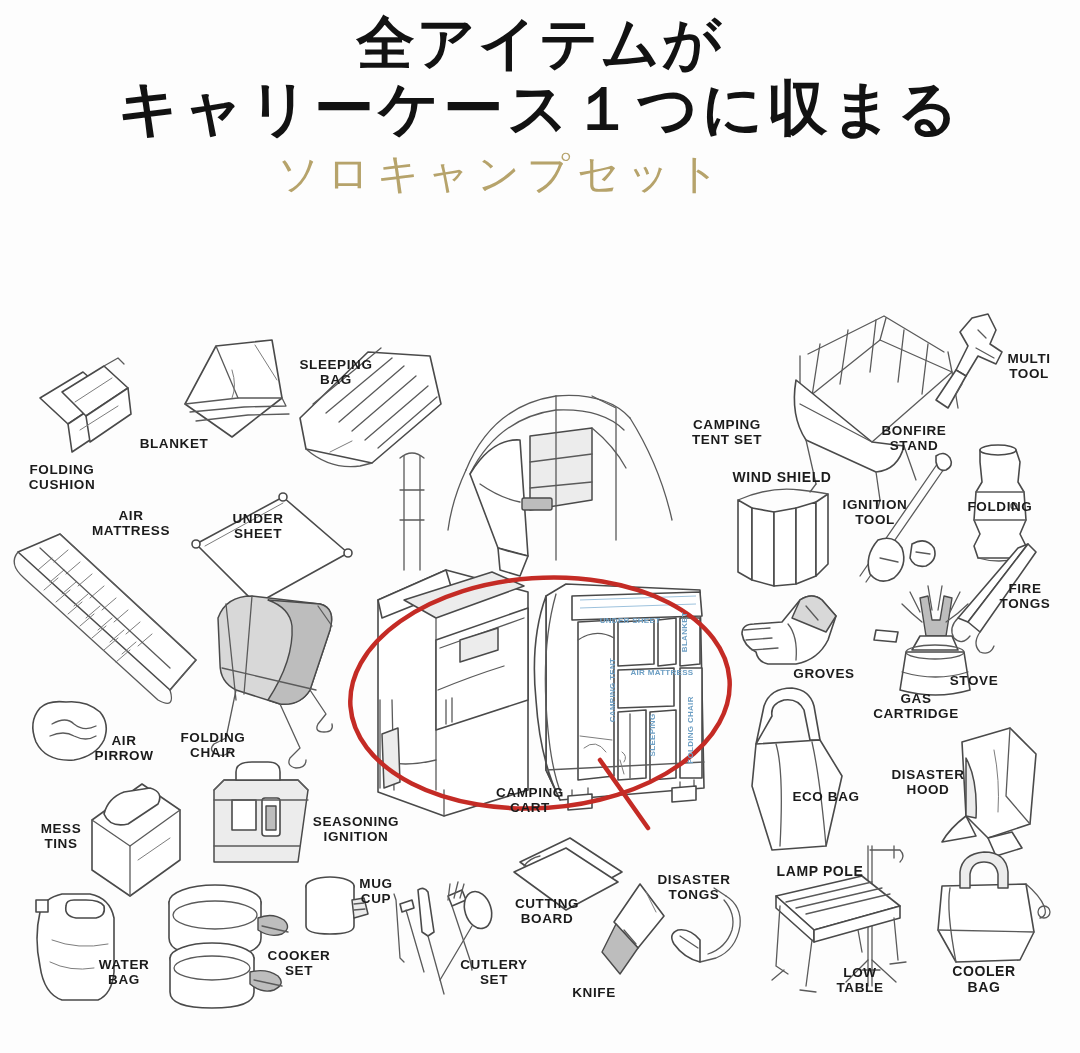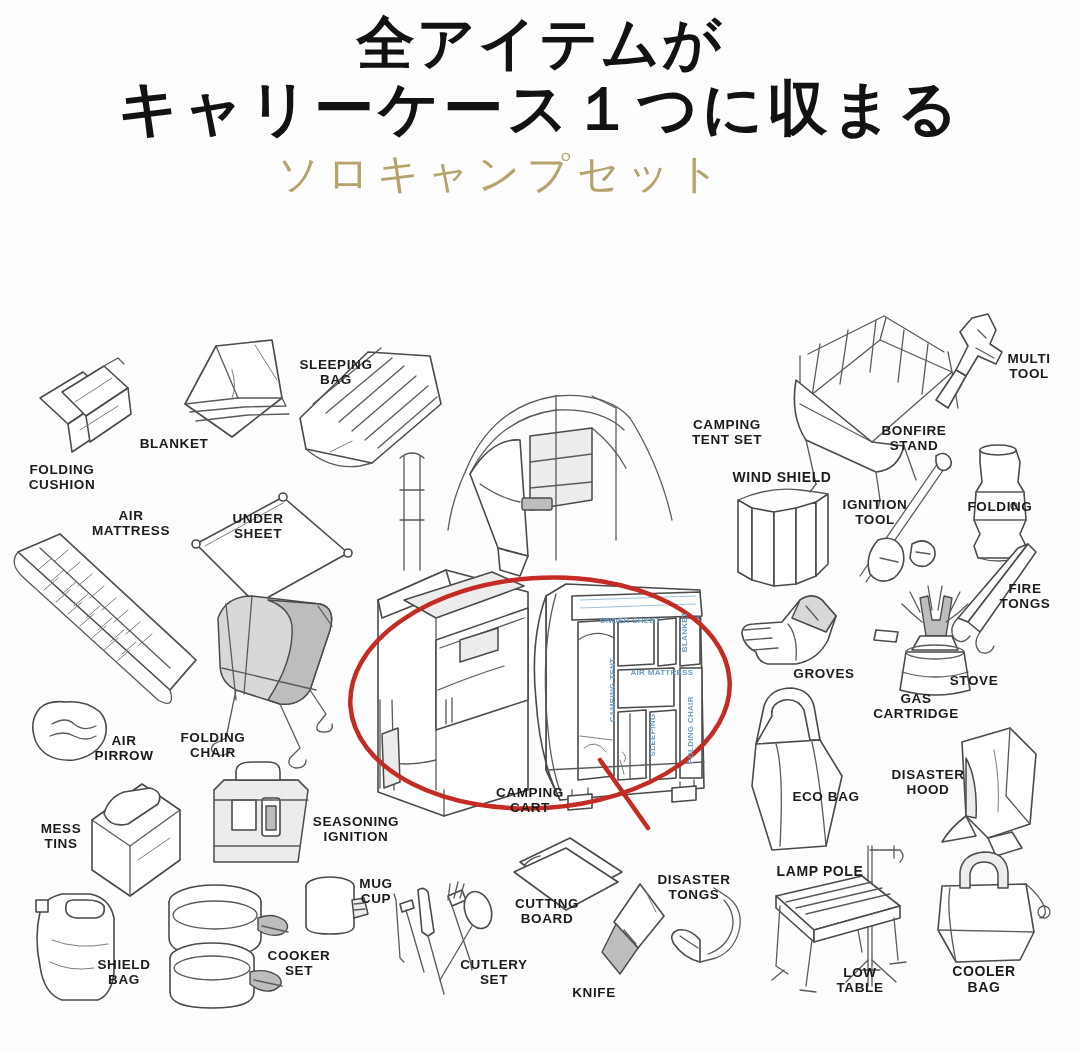--- a/index.html
+++ b/index.html
@@ -429,21 +429,21 @@
       <div class="lbl" style="left: 131px; top: 523px;">AIR
 MATTRESS</div>
       <div class="lbl" style="left: 124px; top: 748px;">AIR
 PIRROW</div>
       <div class="lbl" style="left: 213px; top: 745px;">FOLDING
 CHAIR</div>
       <div class="lbl" style="left: 61px; top: 836px;">MESS
 TINS</div>
       <div class="lbl" style="left: 356px; top: 829px;">SEASONING
 IGNITION</div>
-      <div class="lbl" style="left: 124px; top: 972px;">SHIELD
+      <div class="lbl" style="left: 124px; top: 972px;">WATER
 BAG</div>
       <div class="lbl" style="left: 299px; top: 963px;">COOKER
 SET</div>
       <div class="lbl" style="left: 376px; top: 891px;">MUG
 CUP</div>
       <div class="lbl" style="left: 494px; top: 972px;">CUTLERY
 SET</div>
       <div class="lbl" style="left: 547px; top: 911px;">CUTTING
 BOARD</div>
       <div class="lbl" style="left: 594px; top: 993px;">KNIFE</div>

